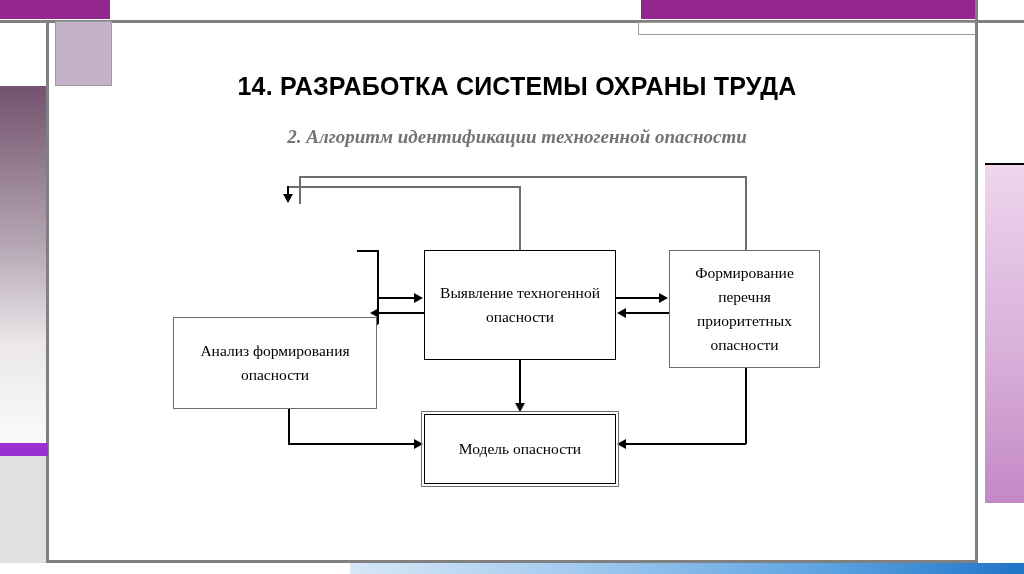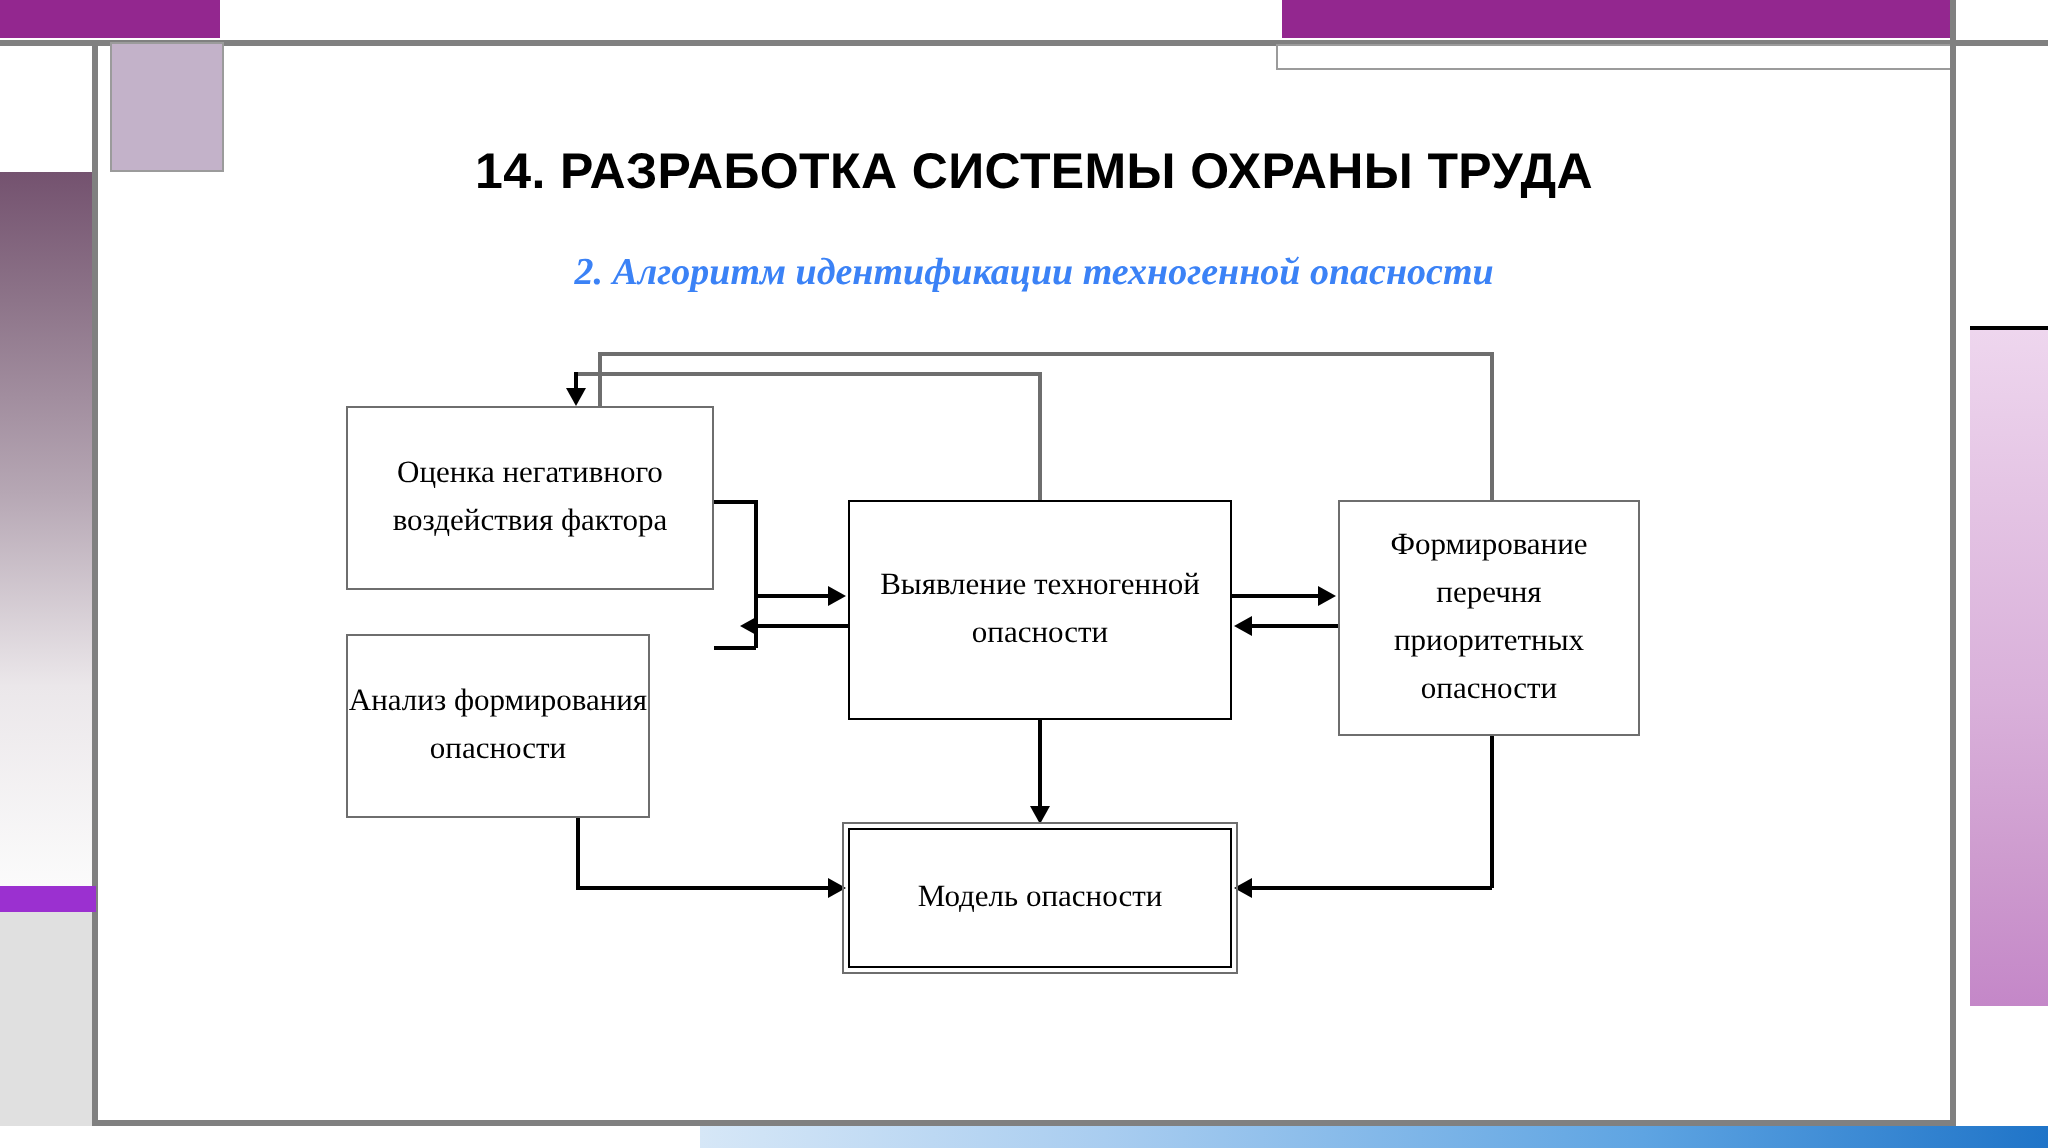--- a/index.html
+++ b/index.html
@@ -55,42 +55,42 @@
     color:#000;
     white-space:nowrap;
   }
   .subtitle{
     position:absolute;left:112px;top:126px;width:810px;
     text-align:center;
     font-family:"Liberation Serif", serif;
     font-weight:bold;
     font-style:italic;
     font-size:19px;
-    color:#3b82f6;
+    color:#737373;
     white-space:nowrap;
   }
 
   
   .chart{position:absolute;left:0;top:0;width:1024px;height:574px;}
   .node{
     position:absolute;
     border:1px solid #6e6e6e;
     background:#fff;
     box-sizing:border-box;
     display:flex;align-items:center;justify-content:center;
     text-align:center;
     font-family:"Liberation Serif", serif;
     font-size:15.5px;
     line-height:1.55;
     color:#000;
   }
   .node.strong{border:1px solid #000;}
   .node.dbl{border:1px solid #000;outline:1px solid #6e6e6e;outline-offset:2px;}
   .n-ocenka{left:173px;top:203px;width:184px;height:92px;}
-  .n-analiz{left:173px;top:317px;width:152px;height:92px;}
+  .n-analiz{left:173px;top:317px;width:204px;height:92px;}
   .n-viyav{left:424px;top:250px;width:192px;height:110px;}
   .n-form{left:669px;top:250px;width:151px;height:118px;}
   .n-model{left:424px;top:414px;width:192px;height:70px;}
 
   
   .ln{position:absolute;background:#000;}
   .lnh{height:1.6px;}
   .lnv{width:1.6px;}
   .lng{background:#6e6e6e;}
   .arrow{position:absolute;width:0;height:0;}
@@ -155,23 +155,20 @@
     <div class="arrow ar-d" style="left:515px;top:403px;"></div>
 
     <div class="ln lnv" style="left:288px;top:409px;height:35px;"></div>
     <div class="ln lnh" style="left:288px;top:443px;width:128px;"></div>
     <div class="arrow ar-r" style="left:414px;top:439px;"></div>
 
     <div class="ln lnv" style="left:745px;top:368px;height:76px;"></div>
     <div class="ln lnh" style="left:625px;top:443px;width:121px;"></div>
     <div class="arrow ar-l" style="left:617px;top:439px;"></div>
 
-    <div class="node n-ocenka">
-      <span>Оценка негативного воздействия фактора</span>
-    </div>
     <div class="node n-analiz">
       <span>Анализ формирования опасности</span>
     </div>
     <div class="node strong n-viyav">
       <span>Выявление техногенной опасности</span>
     </div>
     <div class="node n-form">
       <span>Формирование перечня приоритетных опасности</span>
     </div>
     <div class="node strong dbl n-model">

